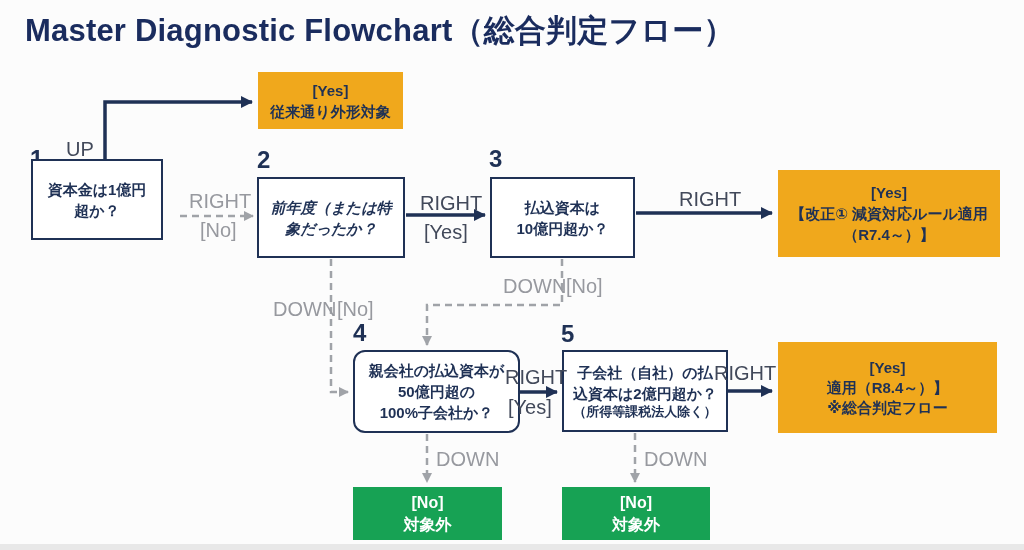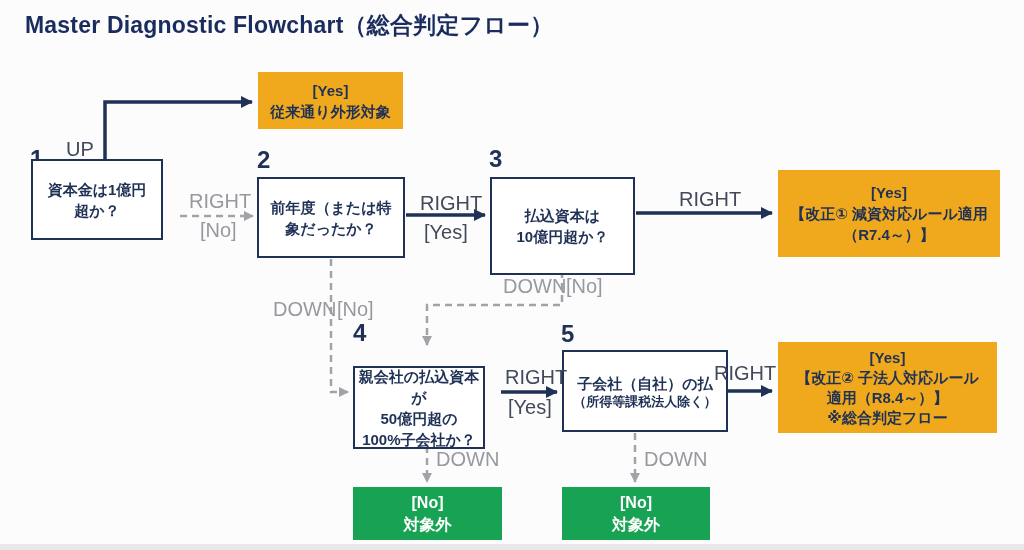--- a/index.html
+++ b/index.html
@@ -1,18 +1,18 @@
 <!DOCTYPE html>
 <html><head>
 <meta charset="utf-8">
 <style>
   html,body{margin:0;padding:0;}
   body{background:#fcfcfc;font-family:"Liberation Sans","DejaVu Sans",sans-serif;}
   .canvas{position:relative;width:1024px;height:550px;background:#fcfcfc;overflow:hidden;}
-  .title{position:absolute;left:25px;top:10px;font-size:23px;font-weight:bold;color:#1a2c5e;letter-spacing:0.2px;text-align:right;}
+  .title{position:absolute;left:25px;top:10px;font-size:31px;font-weight:bold;color:#1a2c5e;letter-spacing:0.2px;text-align:right;}
   svg.connectors{position:absolute;left:0;top:0;width:1024px;height:550px;pointer-events:none;}
   .node{position:absolute;background:#ffffff;border:2px solid #1f3155;color:#1f3155;
         display:flex;flex-direction:column;align-items:center;justify-content:center;
         text-align:center;font-weight:bold;font-size:15px;line-height:21px;box-sizing:border-box;padding:2px;}
   .node .small{font-size:13px;line-height:16px;}
   .num{position:absolute;font-size:24px;font-weight:bold;color:#1f3155;line-height:26px;}
   .terminal{position:absolute;display:flex;flex-direction:column;align-items:center;justify-content:center;
         text-align:center;font-weight:bold;box-sizing:border-box;padding:2px;}
   .orange{background:#f0a81c;color:#1f3155;font-size:15px;line-height:21px;}
   .green{background:#17a254;color:#ffffff;font-size:16px;line-height:22px;}
@@ -52,50 +52,50 @@
   <span class="num" style="left:30px;top:146px;">1</span>
   <span class="num" style="left:257px;top:147px;">2</span>
   <span class="num" style="left:489px;top:146px;">3</span>
   <span class="num" style="left:353px;top:320px;">4</span>
   <span class="num" style="left:561px;top:321px;">5</span>
 
   <div class="node" style="left:31px;top:159px;width:132px;height:81px;">
     <span>資本金は1億円</span>
     <span>超か？</span>
   </div>
-  <div class="node" style="left:257px;top:177px;width:148px;height:81px;">
+  <div class="node" style="left:257px;top:177px;width:148px;height:81px;font-style:italic;">
     <span>前年度（または特</span>
     <span>象だったか？</span>
   </div>
-  <div class="node" style="left:490px;top:177px;width:145px;height:98px;">
+  <div class="node" style="left:490px;top:177px;width:145px;height:81px;">
     <span>払込資本は</span>
     <span>10億円超か？</span>
   </div>
-  <div class="node" style="left:353px;top:366px;width:132px;height:83px;">
+  <div class="node" style="left:353px;top:350px;width:167px;height:83px;border-radius:12px;">
     <span>親会社の払込資本が</span>
     <span>50億円超の</span>
     <span>100%子会社か？</span>
   </div>
   <div class="node" style="left:562px;top:350px;width:166px;height:82px;">
     <span>子会社（自社）の払</span>
+    <span>込資本は2億円超か？</span>
     <span class="small">（所得等課税法人除く）</span>
   </div>
 
   <div class="terminal orange" style="left:258px;top:72px;width:145px;height:57px;">
     <span>[Yes]</span>
     <span>従来通り外形対象</span>
   </div>
   <div class="terminal orange" style="left:778px;top:170px;width:222px;height:87px;">
     <span>[Yes]</span>
     <span>【改正① 減資対応ルール適用</span>
     <span>（R7.4～）】</span>
   </div>
   <div class="terminal orange" style="left:778px;top:342px;width:219px;height:91px;line-height:20px;">
     <span>[Yes]</span>
-    <span>【改正② 子法人対応ルール</span>
     <span>適用（R8.4～）】</span>
     <span>※総合判定フロー</span>
   </div>
   <div class="terminal green" style="left:353px;top:487px;width:149px;height:53px;">
     <span>[No]</span>
     <span>対象外</span>
   </div>
   <div class="terminal green" style="left:562px;top:487px;width:148px;height:53px;">
     <span>[No]</span>
     <span>対象外</span>

